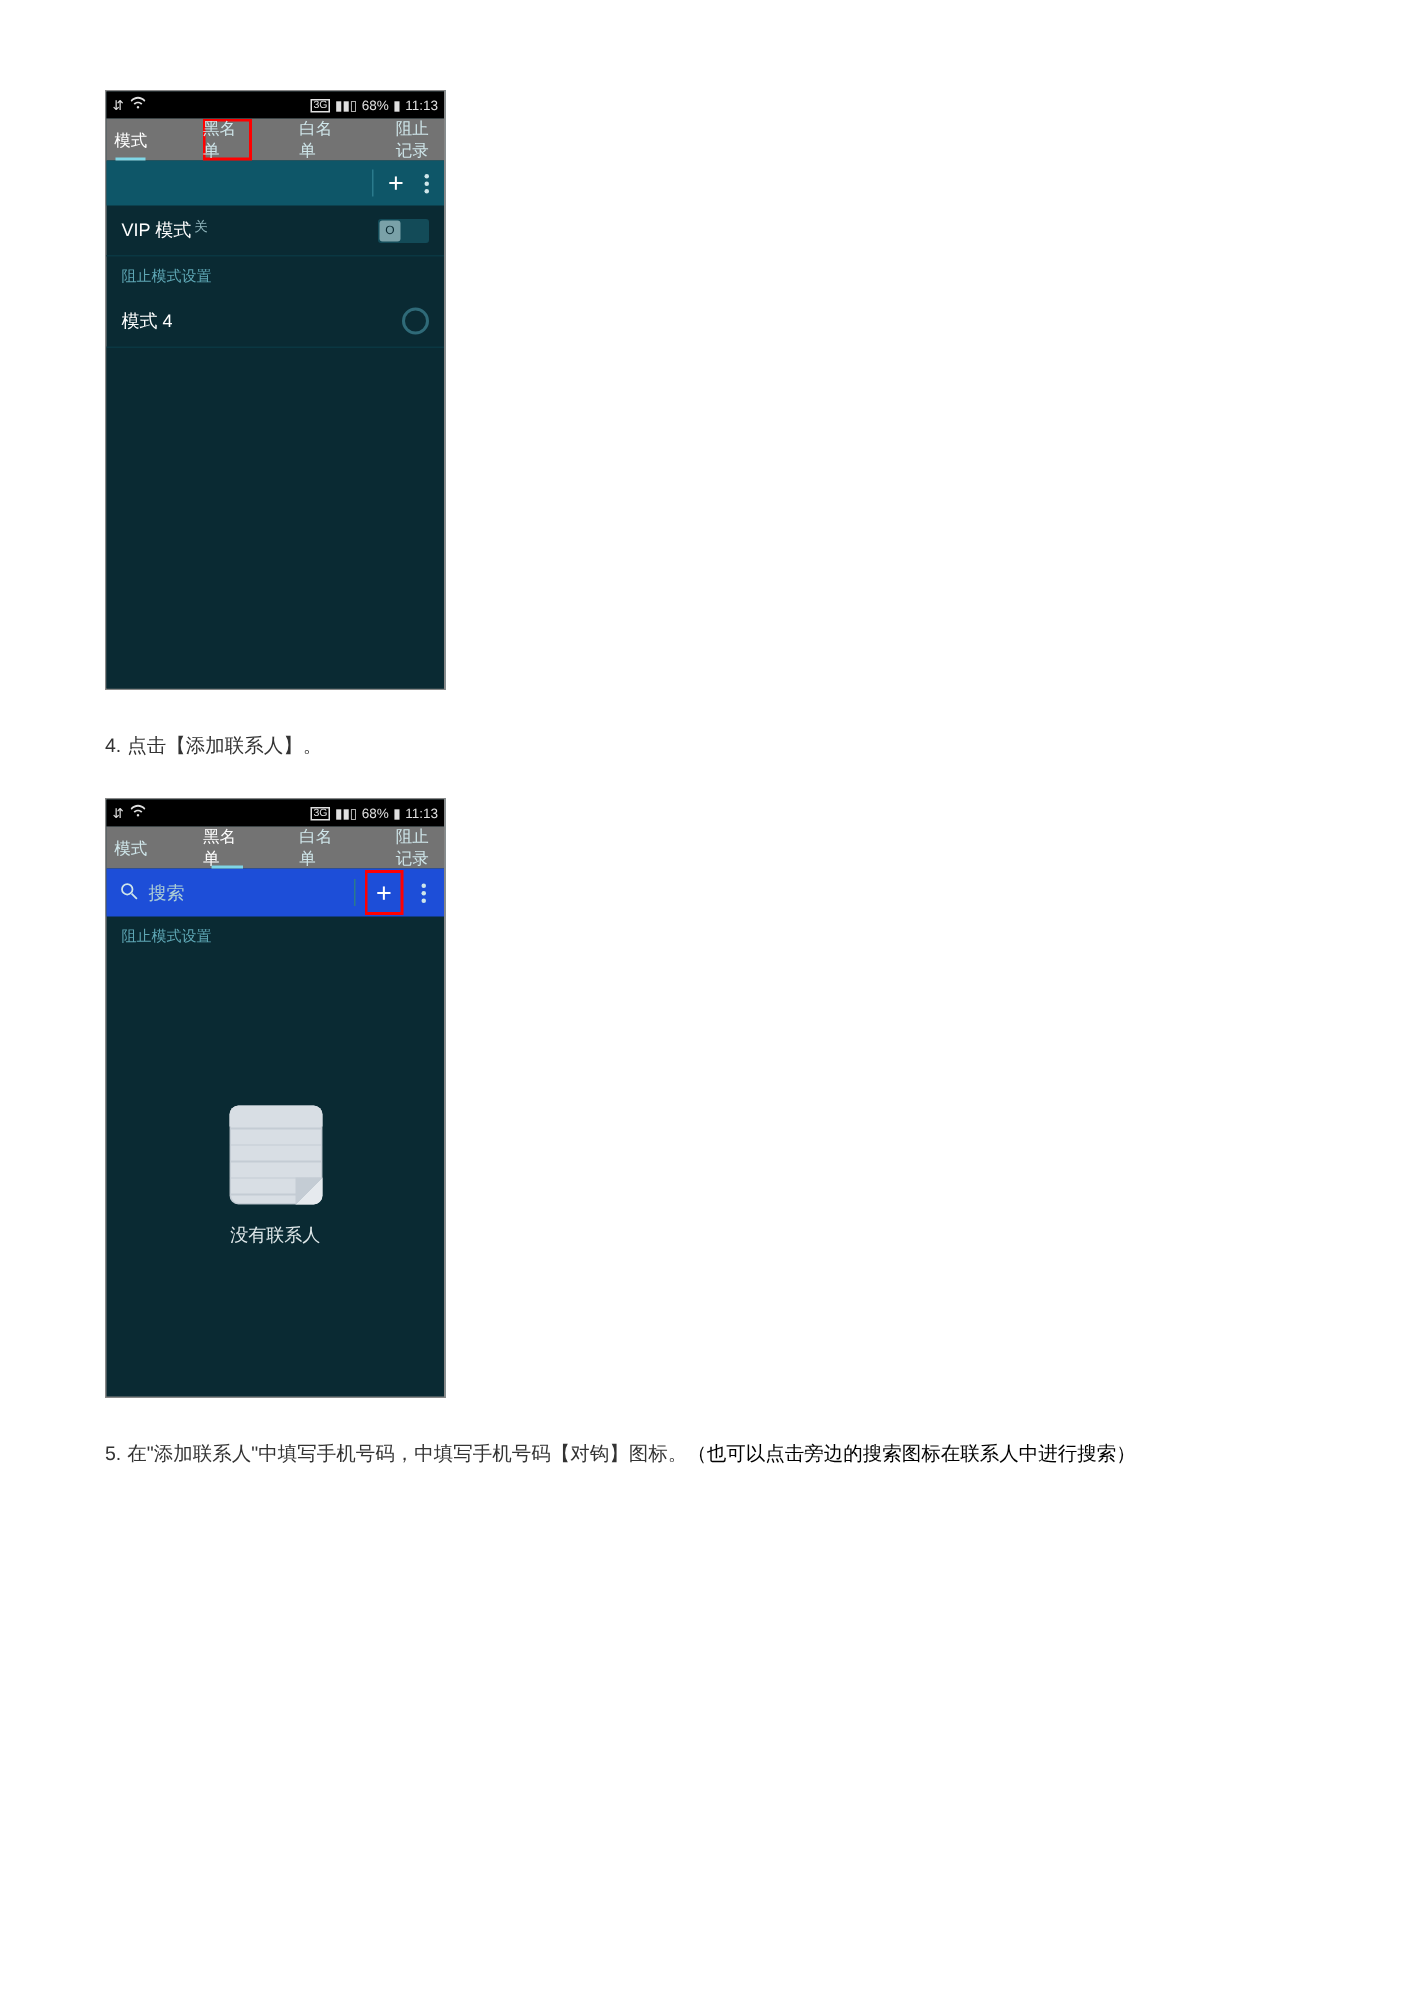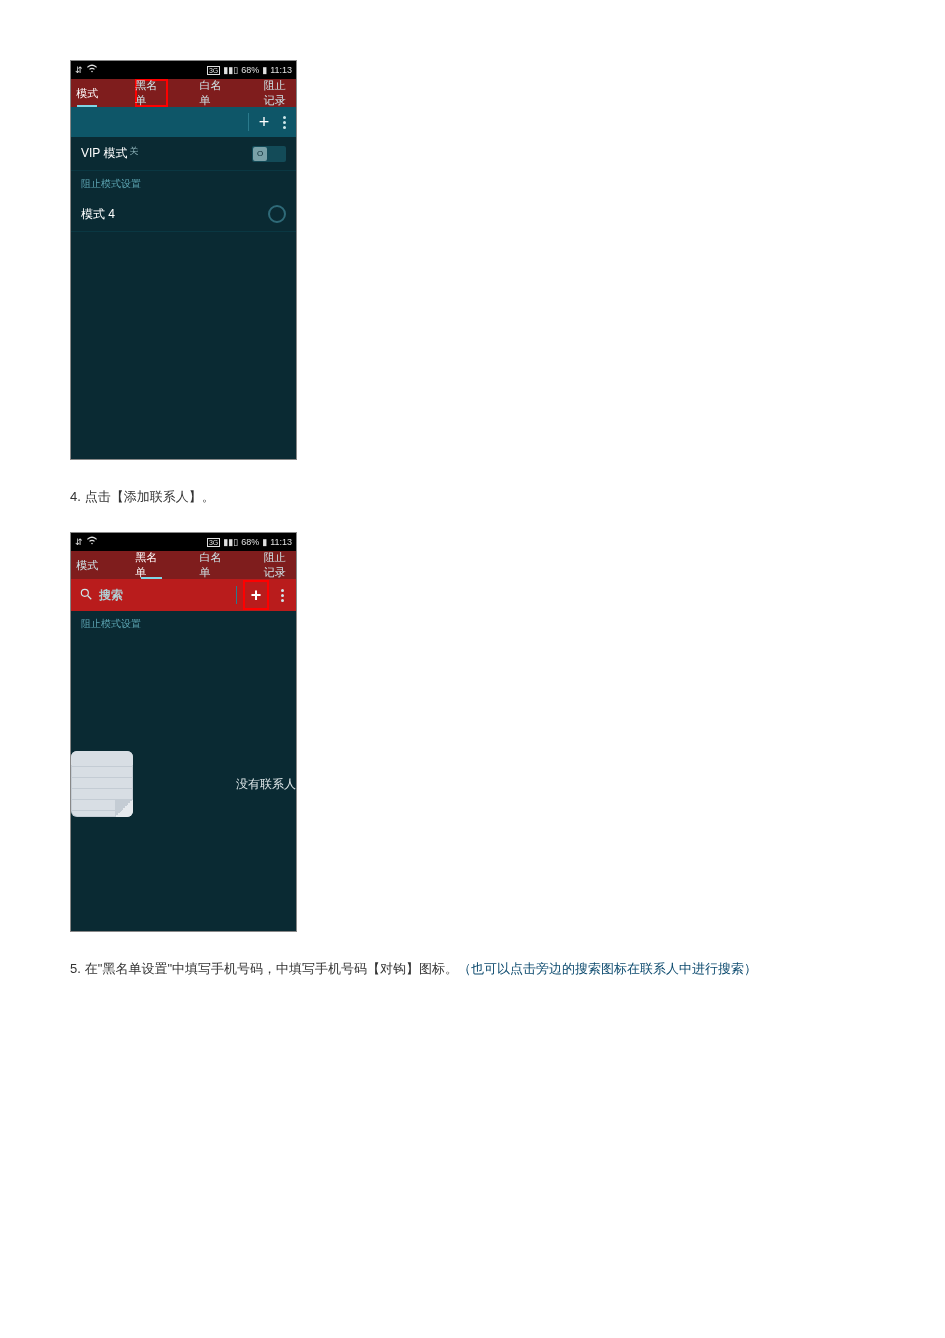--- a/index.html
+++ b/index.html
@@ -30,21 +30,21 @@
     align-items: center;
     font-size: 9px;
     color: #e0e0e0;
     padding: 0 4px;
     justify-content: space-between;
   }
   .status-left { display:flex; gap:4px; align-items:center;}
   .status-right { display:flex; gap:3px; align-items:center;}
   .tabbar {
     display: flex;
-    background: #7f1d1d;
+    background: #737373;
     height: 28px;
     font-size: 11px;
     gap: 32px;
   }
   .tab {
     flex: 1;
     display:flex;
     align-items:center;
     justify-content:center;
     color: #cfe6ea;
@@ -88,26 +88,26 @@
   }
   .toggle .knob{width:14px;height:14px;background:#7aa1a8;border-radius:2px;position:absolute;left:1px;display:flex;align-items:center;justify-content:center;font-size:8px;color:#0a2a33;}
   .section-header {
     font-size:10px; color:#5ea6b4; padding:6px 10px;
   }
   .radio {
     width:14px;height:14px;border:2px solid #2f6a78;border-radius:50%;
   }
   .body-fill { flex:1; background:#0a2a33; }
   .searchbar {
-    height:32px; background:#b91c1c; display:flex; align-items:center; padding:0 6px 0 8px; gap:6px;font-weight:bold;
+    height:32px; background:#1d4ed8; display:flex; align-items:center; padding:0 6px 0 8px; gap:6px;
   }
   .search-icon svg{width:14px;height:14px;fill:none;stroke:#cfe6ea;stroke-width:2;}
   .search-text{color:#aecfd4;font-size:12px;flex:1;}
   .empty-area{
-    flex:1; display:flex; flex-direction:row; align-items:center; justify-content:space-between; gap:12px;
+    flex:1; display:flex; flex-direction:column; align-items:center; justify-content:center; gap:12px;
   }
   .note-icon{
     width:62px;height:66px;background:#d8dee4;border-radius:6px;position:relative;
     box-shadow: inset 0 0 0 1px #c4ccd4;
     background-image: repeating-linear-gradient(#d8dee4 0 10px,#c4ccd4 10px 11px);
     background-position: 0 16px;
     background-size: 100% 100%;
   }
   .note-icon::before{
     content:""; position:absolute; top:0;left:0;right:0;height:14px;background:#d8dee4;border-radius:6px 6px 0 0;
@@ -117,21 +117,21 @@
     background: linear-gradient(135deg,#c4ccd4 0 50%,#e6eaee 50% 100%);
     border-radius:0 0 6px 0;
   }
   .empty-text{font-size:12px;color:#e0e8ea;}
   .instruction {
     margin: 8px 0 26px 0;
     font-size: 13px;
     color:#333;
   }
   .instruction .num { margin-right:4px;}
-  .red { color:#0c4a6e;font-family:Liberation Mono, monospace; }
+  .red { color:#000000;font-family:Liberation Mono, monospace; }
   .quote{ font-family: "Microsoft YaHei", sans-serif;}
   .phone1 { height: 398px; }
   .phone2 { height: 398px; }
 </style>
 </head>
 <body>
 
 <div class="page">
 
   <div class="phone phone1">
@@ -229,16 +229,16 @@
         </div>
     </div>
     <div class="section-header">阻止模式设置</div>
     <div class="empty-area">
       <div class="note-icon"></div>
       <div class="empty-text">没有联系人</div>
     </div>
   </div>
 
   <div class="instruction">
-    <span class="num">5.</span><span>在</span><span class="quote">"</span><span>黑名单设置</span><span class="quote">"</span><span>中填写手机号码，中填写手机号码【对钩】图标。</span><span class="red">（也可以点击旁边的搜索图标在联系人中进行搜索）</span>
+    <span class="num">5.</span><span>在</span><span class="quote">"</span><span>添加联系人</span><span class="quote">"</span><span>中填写手机号码，中填写手机号码【对钩】图标。</span><span class="red">（也可以点击旁边的搜索图标在联系人中进行搜索）</span>
   </div>
 
 </div>
 
 </body></html>

